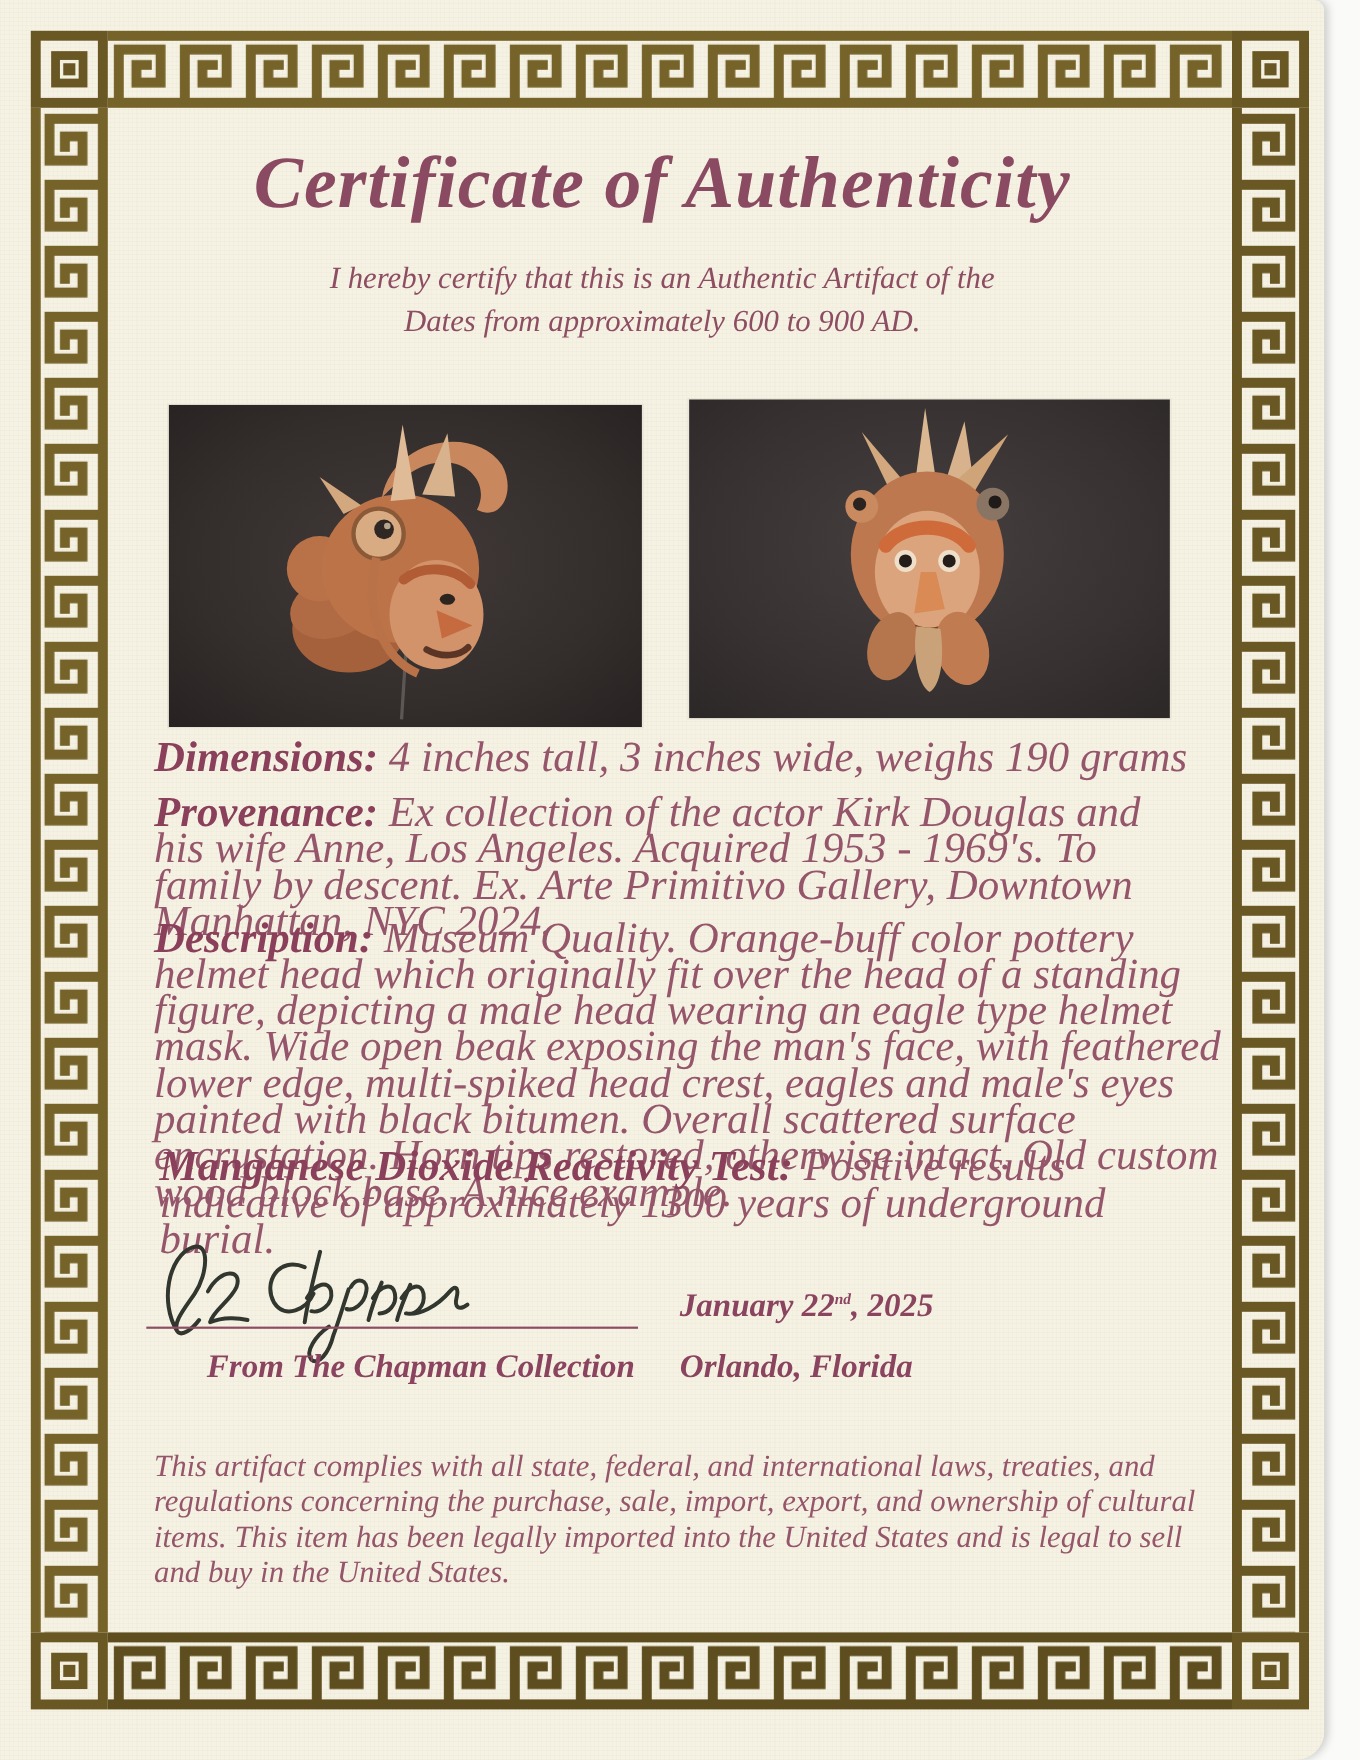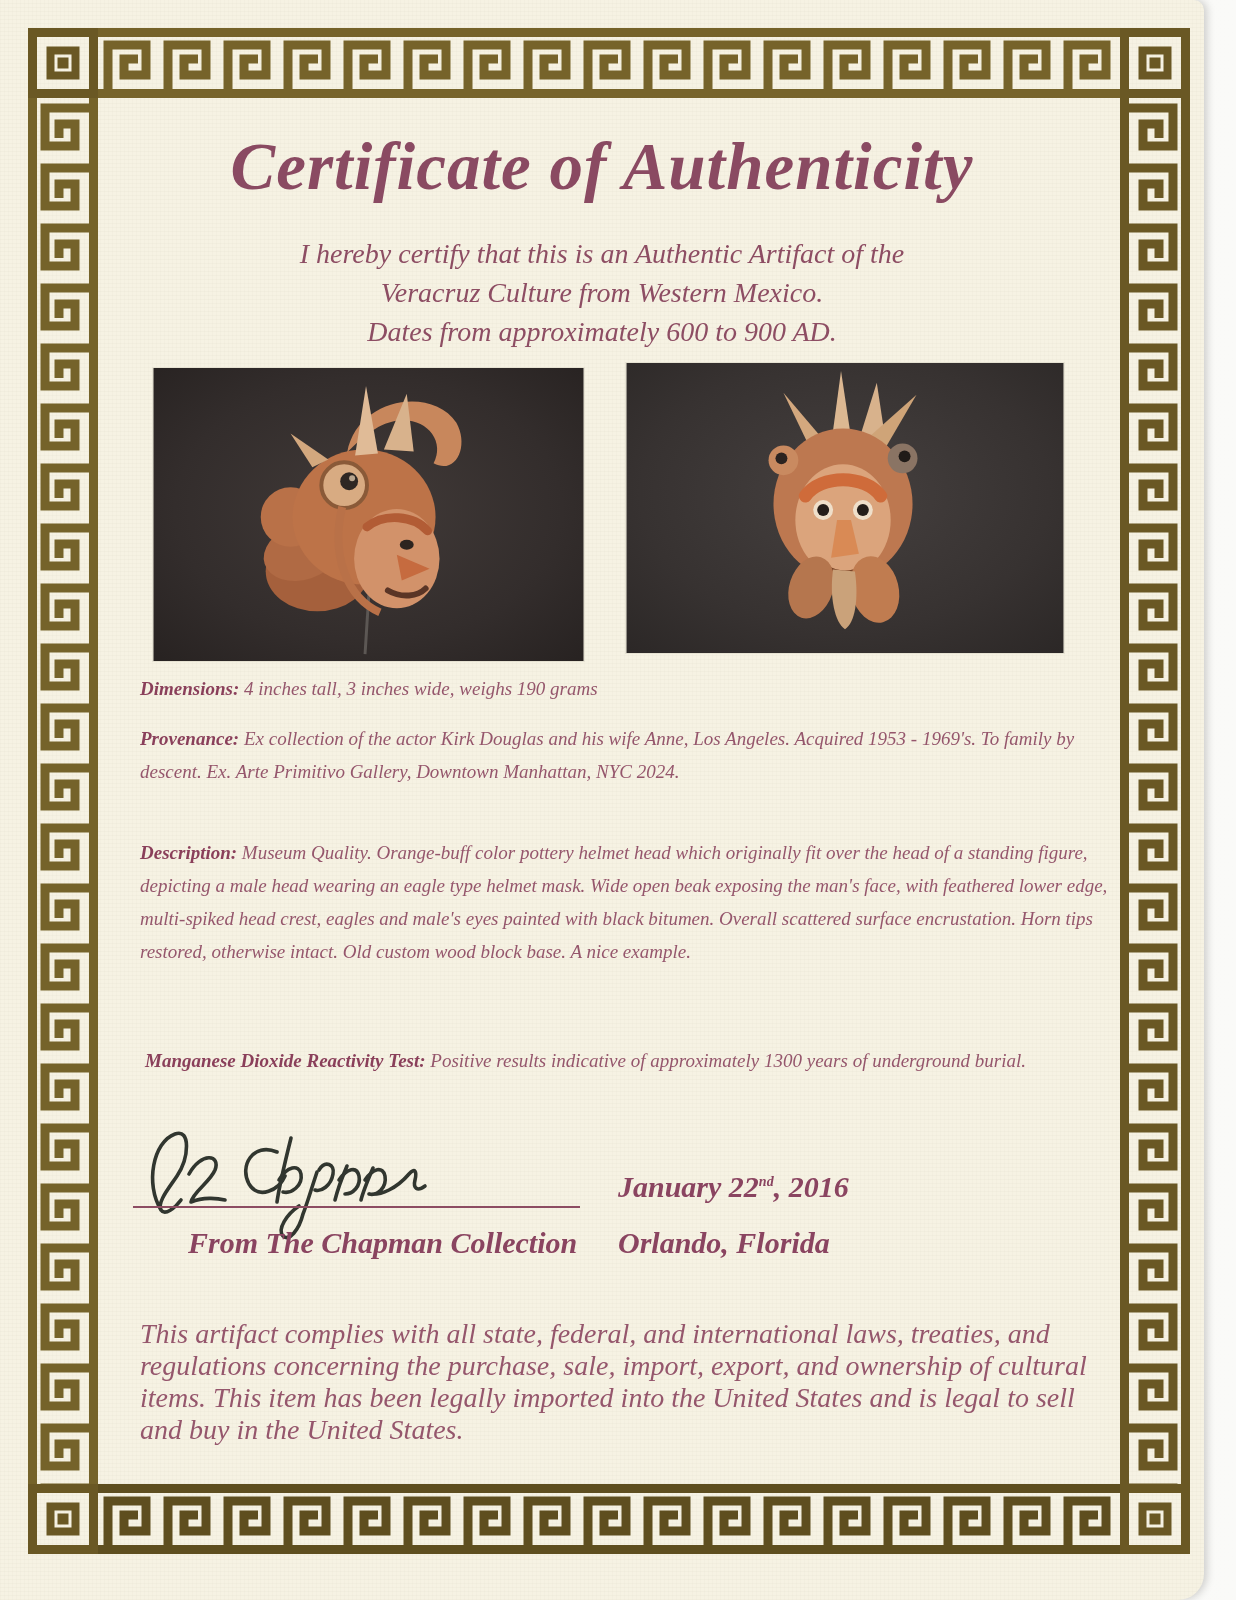--- a/index.html
+++ b/index.html
@@ -32,21 +32,21 @@
   .subtitle { position: absolute; top: 234px; left: 0; width: 100%; text-align: center; }
   .subtitle div {
     font-size: 28px; font-weight: 400; font-style: italic;
     line-height: 39px; color: #8d4d63;
   }
 
   .photo { position: absolute; border: 1px solid #e6e2d2; }
 
   .para {
     position: absolute;
-    font-size: 19px; font-style: italic; line-height: 33px;
+    font-size: 39px; font-style: italic; line-height: 33px;
     color: #95566c; text-align: left;
   }
   .para .label { font-weight: 700; color: #8a3f5a; }
 
   .sig-svg { position: absolute; }
   .sig-line { position: absolute; height: 2px; background: #8d4d63; }
 
   .signoff {
     position: absolute; font-size: 30px; font-style: italic; font-weight: 700;
     color: #8a4460; white-space: nowrap;
@@ -91,21 +91,20 @@
     <use href="#gk-corner" x="28" y="1484"></use>
     <use href="#gk-corner" x="1120" y="1484"></use>
   </svg>
 
   <div class="content">
 
     <h1 class="title">Certificate of Authenticity</h1>
 
     <div class="subtitle">
       <div>I hereby certify that this is an Authentic Artifact of the</div>
-      <div>Veracruz Culture from Western Mexico.</div>
       <div>Dates from approximately 600 to 900 AD.</div>
     </div>
 
     <svg class="photo" style="left:152px; top:367px;" width="433" height="295" viewBox="0 0 433 295" role="img">
       <defs>
         <radialGradient id="bgL" cx="50%" cy="48%" r="75%">
           <stop offset="0%" stop-color="#413a38"></stop>
           <stop offset="60%" stop-color="#332d2c"></stop>
           <stop offset="100%" stop-color="#262120"></stop>
         </radialGradient>
@@ -197,21 +196,21 @@
         <path d="M194 58 C200 48 210 52 208 62 C206 74 196 80 190 78"></path>
         <path d="M222 54 C216 68 212 80 210 88"></path>
         <path d="M214 68 C222 56 232 54 234 64 C236 74 228 82 220 82"></path>
         <path d="M248 56 C242 70 238 80 236 88"></path>
         <path d="M240 68 C248 56 258 54 260 64 C262 76 252 84 244 82 C256 84 272 76 284 62 C290 55 292 60 290 68 C288 76 292 80 300 74"></path>
       </g>
     </svg>
     <div class="sig-line" style="left:133px; top:1206px; width:447px;"></div>
 
     <div class="signoff" style="left:618px; top:1170px;">
-      <span>January 22</span><sup>nd</sup><span>, 2016</span>
+      <span>January 22</span><sup>nd</sup><span>, 2025</span>
     </div>
 
     <div class="signoff" style="left:188px; top:1226px;">From The Chapman Collection</div>
     <div class="signoff" style="left:618px; top:1226px;">Orlando, Florida</div>
 
 
     <p class="para" style="top:1318px; left:140px; width:968px; font-size:28px; line-height:32px;">This artifact complies with all state, federal, and international laws, treaties, and regulations concerning the purchase, sale, import, export, and ownership of cultural items. This item has been legally imported into the United States and is legal to sell and buy in the United States.</p>
 
   </div>
 </div>

